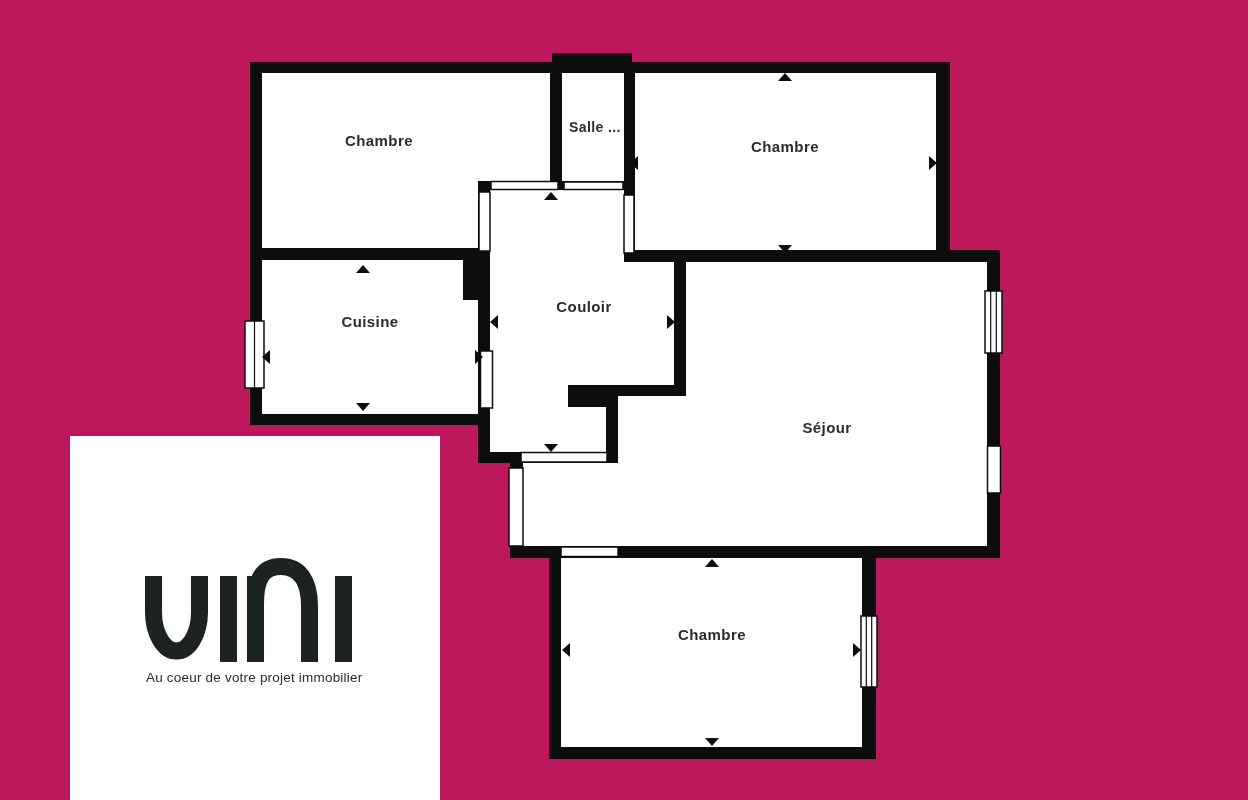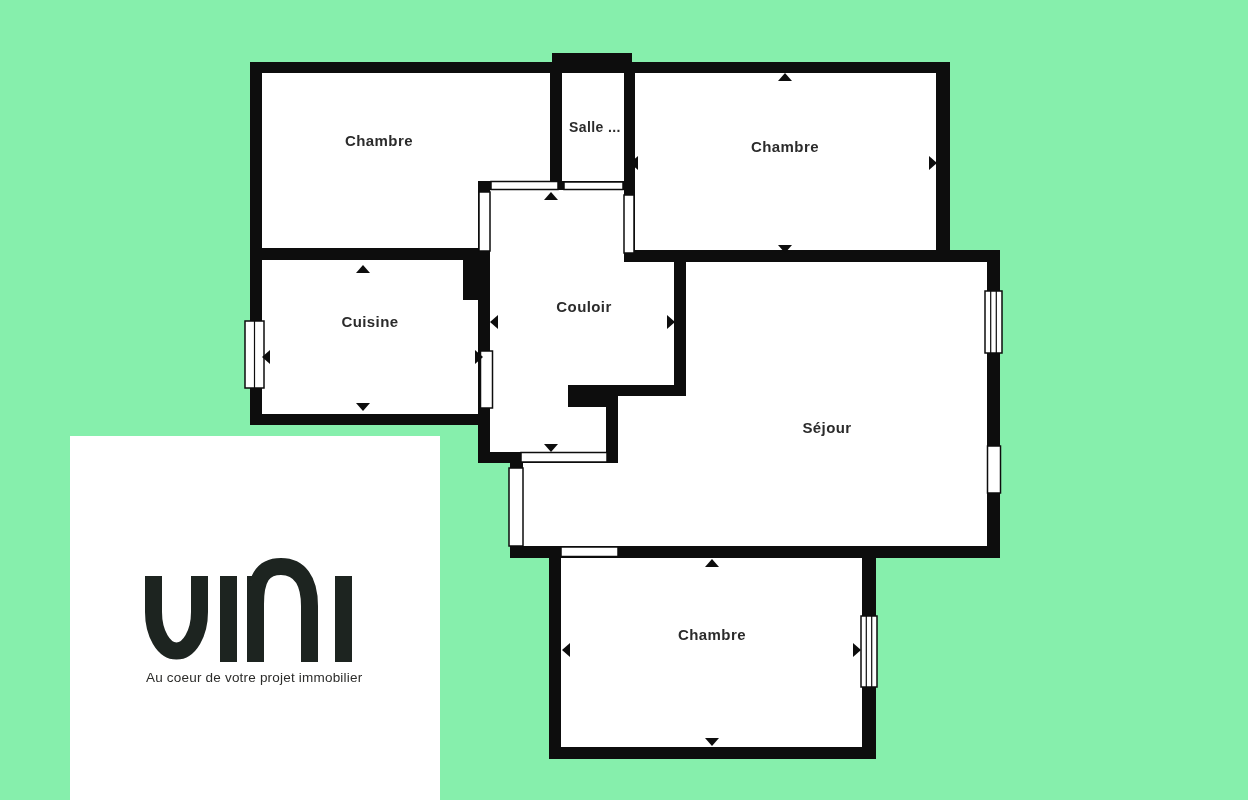--- a/index.html
+++ b/index.html
@@ -1,16 +1,16 @@
 <!DOCTYPE html>
 <html><head>
 <meta charset="utf-8">
 <style>
   html,body{margin:0;padding:0;background:#f3f2ef;}
-  #canvas{position:relative;width:1248px;height:800px;background:#86efac;overflow:hidden;
+  #canvas{position:relative;width:1248px;height:800px;background:#be185d;overflow:hidden;
           font-family:"Liberation Sans", sans-serif;}
   #plan-svg{position:absolute;left:0;top:0;width:1248px;height:800px;display:block;}
   .room-label{font-family:"Liberation Sans", sans-serif;font-weight:700;font-size:15px;
               fill:#2b2b2b;letter-spacing:.4px;text-anchor:middle;}
   .salle-label{font-size:14px;}
   .wall{fill:#0d0d0d;}
   .opening{fill:#ffffff;stroke:#0d0d0d;stroke-width:1.5;}
   .win-line{stroke:#0d0d0d;stroke-width:1.2;}
   .marker{fill:#0d0d0d;}
   .logo-stroke{stroke:#1d2420;stroke-width:17;fill:none;stroke-linecap:butt;}

